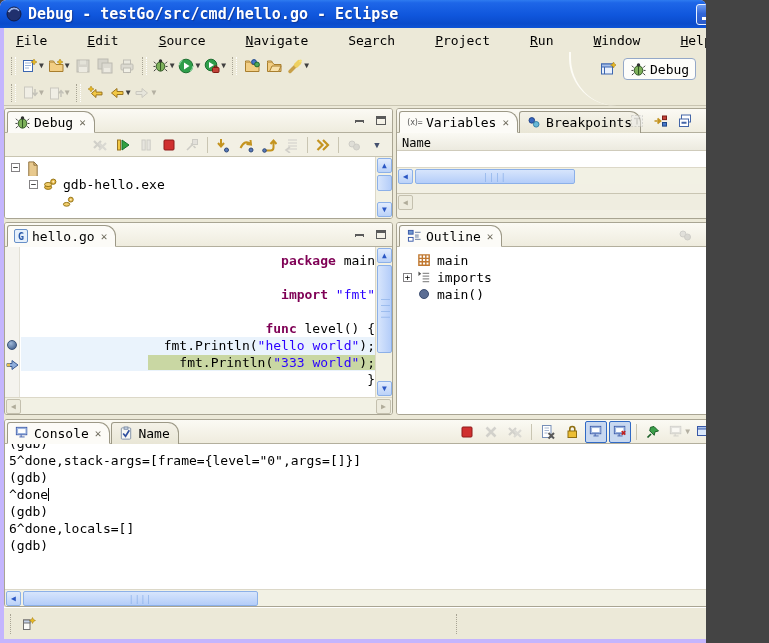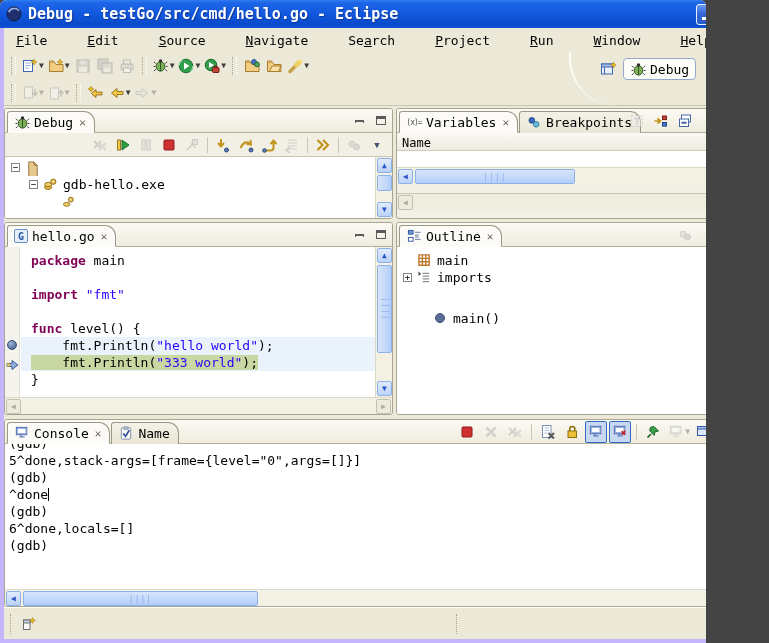--- a/index.html
+++ b/index.html
@@ -76,21 +76,21 @@
     display:grid; place-items:center; font-size:8px; color:#2B57C4; }
   .sb-btn.h { top:0; }
   .sb-thumb { position:absolute; background:linear-gradient(90deg,#D7E5FC,#B4CDF9); border:1px solid #8CB0E8;
     border-radius:2px; }
   .sb-thumb.h { top:1px; height:15px; background:linear-gradient(180deg,#D7E5FC,#B4CDF9); }
   .grip { position:absolute; left:50%; top:50%; transform:translate(-50%,-50%); color:#8CB0E8; font-size:8px; letter-spacing:1px; }
   .sb-dis .sb-btn { background:#EDEBDD; border-color:#C4C0AE; color:#B0AC9A; }
   
   .ruler { position:absolute; left:0; top:0; bottom:0; width:15px; background:#F4F3EE; border-right:1px solid #E2E0D6; }
   .codearea { position:absolute; left:16px; right:17px; top:0; bottom:0; font-size:13px; line-height:17px; padding-top:5px; }
-  .cline { height:17px; white-space:pre; padding-left:10px; }
+  .cline { height:17px; white-space:pre; padding-left:10px;text-align:right; }
   .kw { color:#7F0055; font-weight:bold; }
   .str { color:#2A00FF; }
   .pl { color:#000; }
   .hl-blue { background:#EAF3FC; }
   .hl-green-wrap { background:#EAF3FC; }
   .hl-green { background:#C9D7A3; }
   .bp-dot { position:absolute; left:2px; width:10px; height:10px; border-radius:50%;
             background:radial-gradient(circle at 35% 30%,#9FB8D8,#54719C 70%,#3C567E); border:1px solid #3A5278; }
   
   .con-title { height:17px; background:linear-gradient(180deg,#F7F5EE,#ECEADF); border-bottom:1px solid #CFCBBB;
@@ -682,21 +682,21 @@
           <div class="trow" style="padding-left: 6px;">
             <span class="expander">+</span>
             <span class="icon ticon">
               <svg width="15" height="15" viewBox="0 0 16 16">
                 <path d="M6 3.5 h7 M6 6.5 h7 M6 9.5 h7 M6 12.5 h7" stroke="#909090" stroke-width="1.3"></path>
                 <path d="M1.5 1.5 l3 2.5 -3 2.5 z" fill="#505050"></path>
               </svg>
             </span>
             <span>imports</span>
           </div>
-          <div class="trow" style="padding-left: 22px; margin-top: 24px;">
+          <div class="trow" style="padding-left: 6px;">
             <span style="width: 13px; flex: 0 0 auto;"></span>
             <span class="icon ticon">
               <svg width="15" height="15" viewBox="0 0 16 16">
                 <circle cx="7.5" cy="7.5" r="4.8" fill="#5C6E94" stroke="#36486C"></circle>
               </svg>
             </span>
             <span>main()</span>
           </div>
         </div>
       </div>

